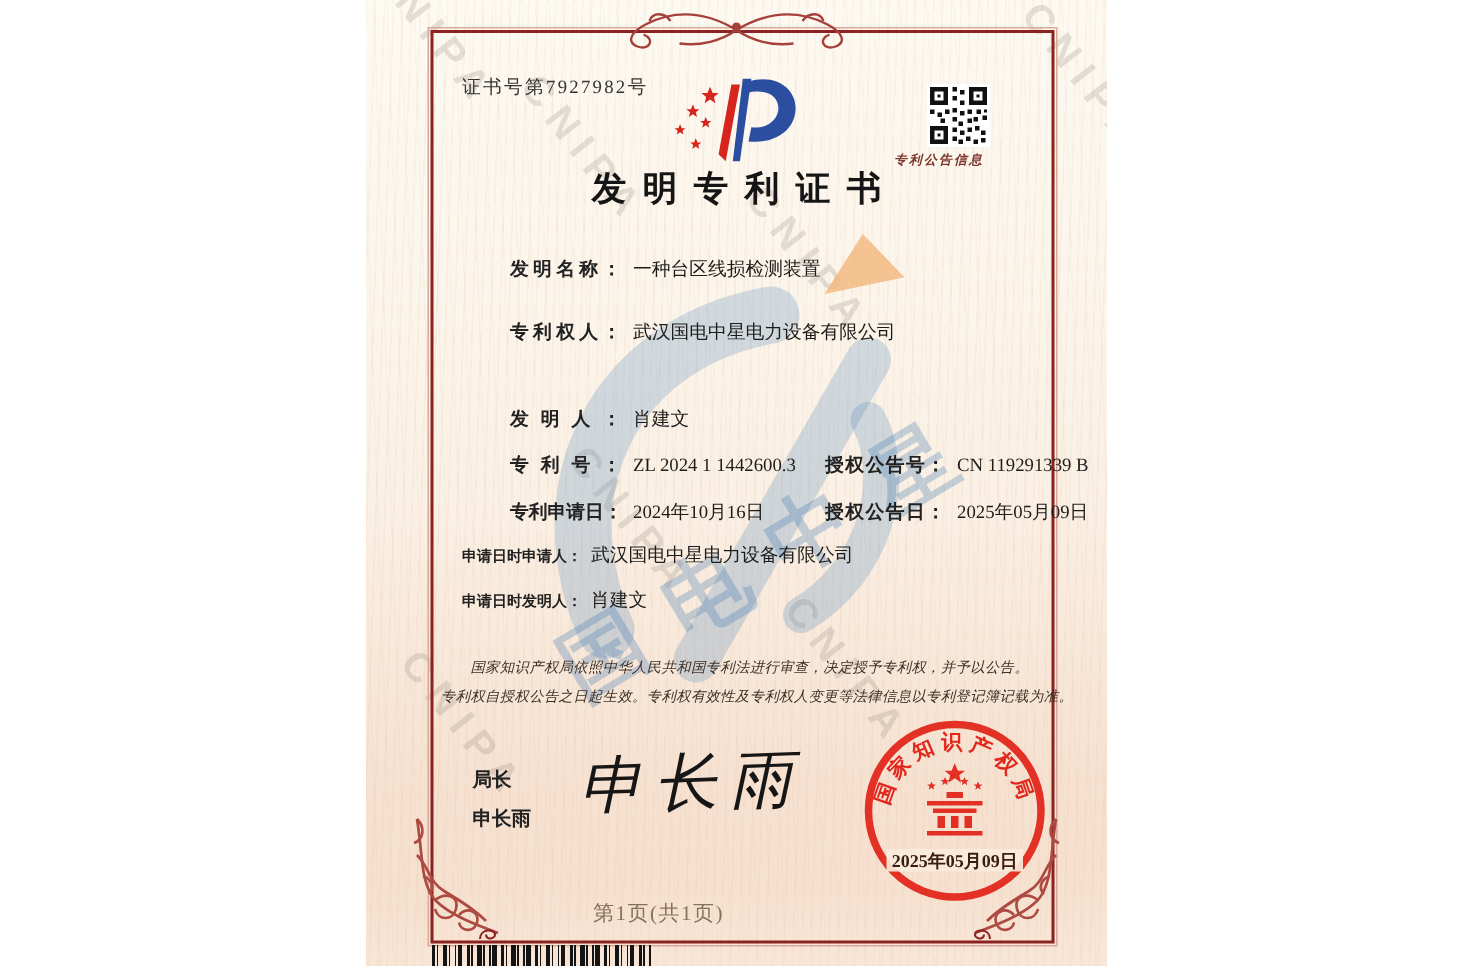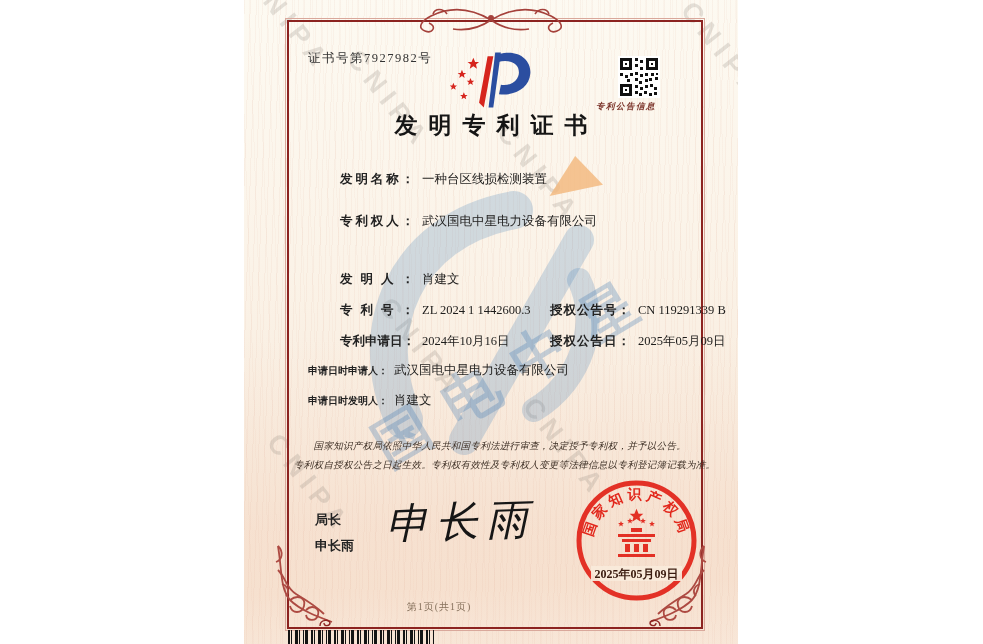--- a/index.html
+++ b/index.html
@@ -49,21 +49,21 @@
          font-size:9.5px;font-style:italic;line-height:19px;color:#3e3026;letter-spacing:0.3px;}
   .body-par div{white-space:nowrap;}
   
   .signer-title{position:absolute;z-index:3;left:71px;top:511px;font-size:13px;font-weight:bold;color:#222;}
   .signer-name{position:absolute;z-index:3;left:71px;top:537px;font-size:13px;font-weight:bold;color:#222;}
   .signature{position:absolute;z-index:3;left:142px;top:494px;font-size:42px;font-style:italic;
          letter-spacing:8px;color:#161616;transform:rotate(-2deg);font-weight:500;}
   .seal{position:absolute;z-index:5;left:330px;top:478px;}
   
   .page-footer{position:absolute;z-index:3;left:0;top:600px;width:390px;text-align:center;
-         font-size:10px;color:#86715c;letter-spacing:1px;}
+         font-size:14px;color:#86715c;letter-spacing:1px;}
   .barcode{position:absolute;z-index:3;left:44px;top:630px;width:146px;height:14px;
          background:repeating-linear-gradient(90deg,
            #141414 0 2px,transparent 2px 3px,
            #141414 3px 4px,transparent 4px 7px,
            #141414 7px 10px,transparent 10px 11px,
            #141414 11px 12px,transparent 12px 15px,
            #141414 15px 16px,transparent 16px 17px,
            #141414 17px 20px,transparent 20px 23px);}
   
   .orn-top{position:absolute;z-index:3;left:167px;top:4px;}

